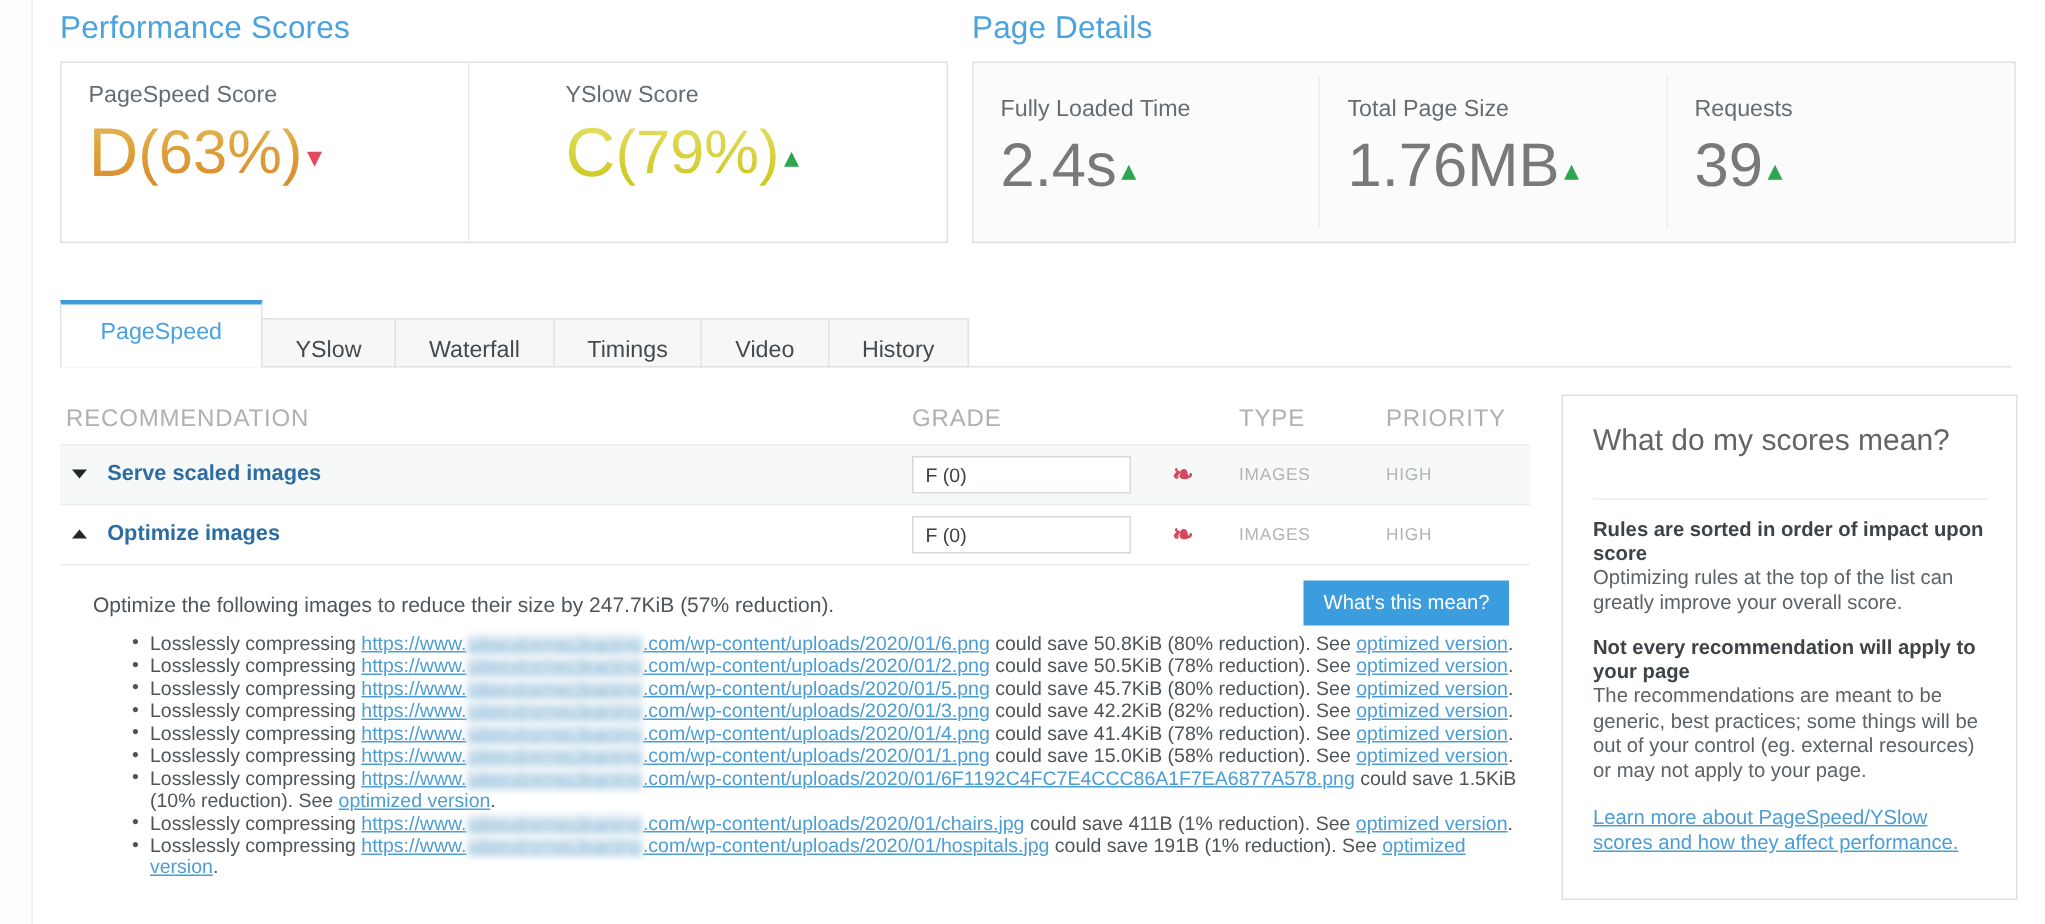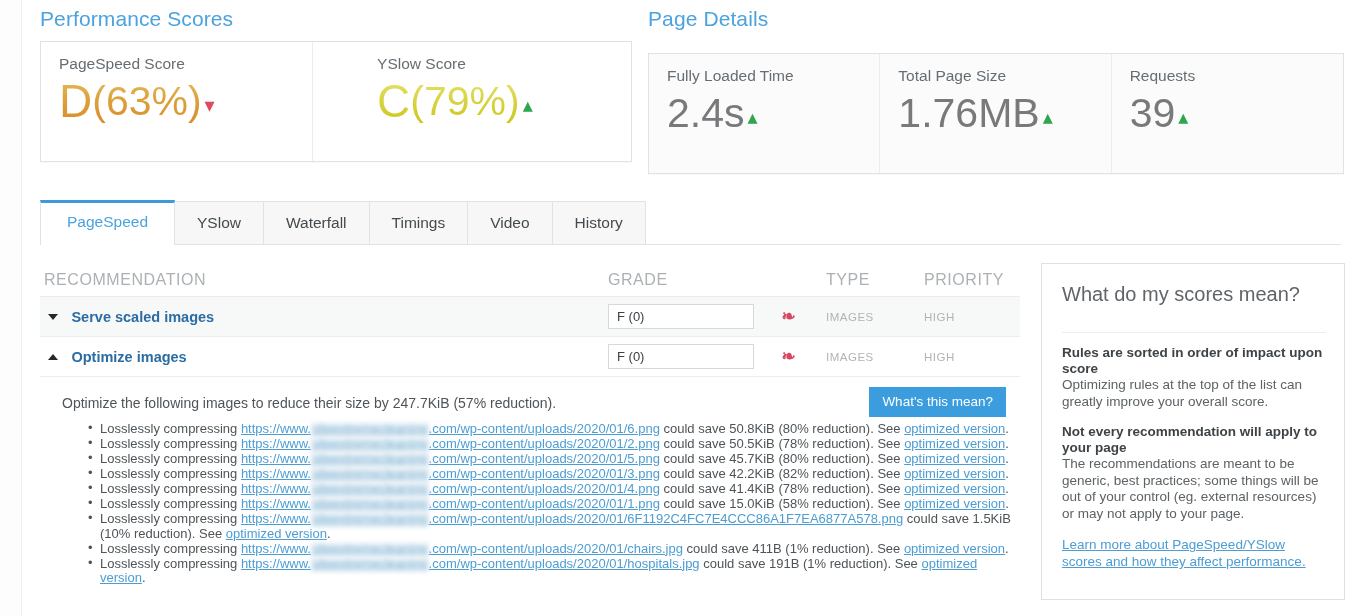--- a/index.html
+++ b/index.html
@@ -83,21 +83,21 @@
 
   .arrow { font-size: 20px; line-height: 20px; margin-left: 3px; position: relative; top: -12px; }
   .arrow.down { color: #e0495f; }
   .arrow.up   { color: #2eа64f; color: #2ea64f; }
 
   
   .tabs { display: flex; align-items: flex-end; position: relative; }
   .tab {
     font-size: 15.5px;
     color: #444a4e;
-    padding: 11px 22px 12px 22px;
+    padding: 11px 22px 1px 22px;
     border: 1px solid #e2e2e2;
     border-bottom: none;
     background: #f7f7f7;
     margin-right: -1px;
     line-height: 20px;
     white-space: nowrap;
   }
   .tab.active {
     background: #ffffff;
     color: #4aa3df;
@@ -248,21 +248,21 @@
             <span class="grade-pct">(79%)</span>
             <span class="arrow up">▴</span>
           </div>
         </div>
 
       </div>
     </div>
 
     <div style="position:absolute;left:608px;top:8px;width:696px;">
       <div class="sec-title">Page Details</div>
-      <div class="panel" style="margin-top:24px;height:121px;background:#fbfbfb;">
+      <div class="panel" style="margin-top:12px;height:121px;background:#fbfbfb;align-items:center;">
 
         <div class="cell" style="width:232px;">
           <div class="cell-label">Fully Loaded Time</div>
           <div class="cell-value">
             <span class="plain-value">2.4s</span>
             <span class="arrow up">▴</span>
           </div>
         </div>
 
         <div class="cell" style="width:232px;">

